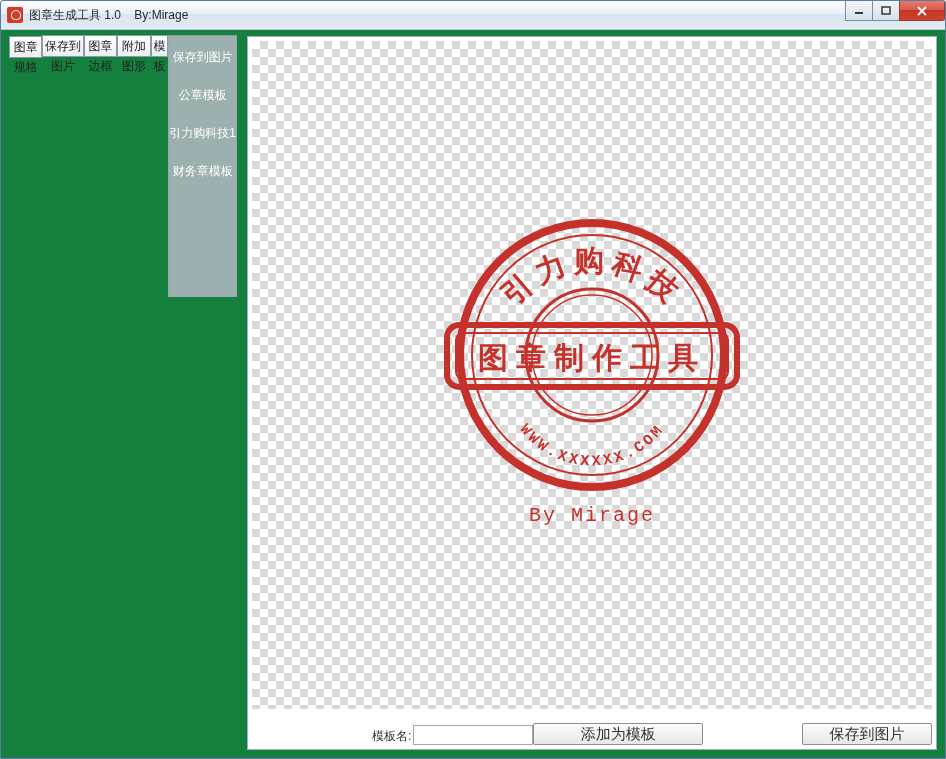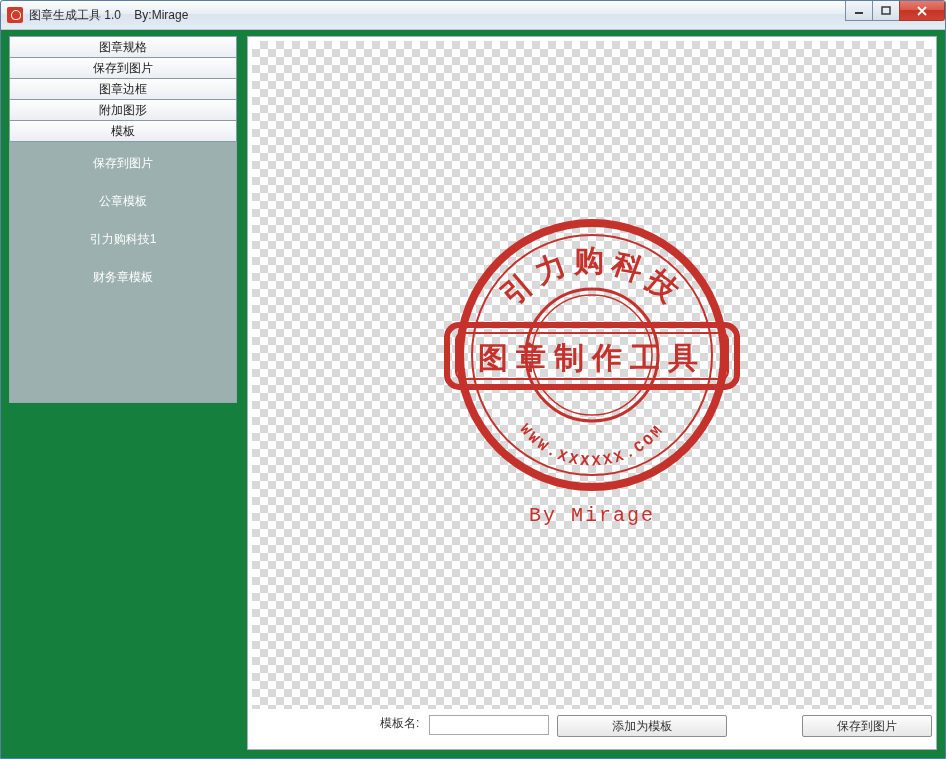--- a/index.html
+++ b/index.html
@@ -93,21 +93,21 @@
     bottom: 8px;
     display: flex;
     gap: 10px;
   }
 
   
   .left-panel {
     width: 228px;
     flex: 0 0 auto;
     display: flex;
-    flex-direction: column;
+    flex-direction: row;
   }
   .acc-btn {
     height: 22px;
     box-sizing: border-box;
     border: 1px solid #8a99aa;
     background: linear-gradient(to bottom, #fdfdfd, #ebeef2);
     text-align: center;
     line-height: 20px;
     font-size: 12px;
     color: #222;
@@ -166,23 +166,22 @@
     left: 50%;
     top: calc(50% - 10px);
     transform: translate(-50%, -50%);
   }
 
   
   .bottom-bar {
     flex: 0 0 auto;
     height: 30px;
     display: flex;
-    align-items: flex-start;
+    align-items: flex-end;
     padding-top: 6px;
-    gap: 8px;
   }
   .bottom-bar .spacer-left { width: 120px; }
   .lbl {
     font-size: 12px;
     color: #333;
     text-align: right;
     padding-right: 2px;
     white-space: nowrap;
   }
   .txt {
@@ -193,21 +192,21 @@
     background: #fff;
     padding: 0 3px;
     font-size: 12px;
     font-family: inherit;
   }
   .btn {
     height: 22px;
     border: 1px solid #8c8c8c;
     background: linear-gradient(to bottom, #fdfdfd, #e7e7e7);
     border-radius: 2px;
-    font-size: 12px;
+    font-size: 15px;
     color: #333;
     padding: 0 12px;
     line-height: 20px;
     text-align: center;
     box-sizing: border-box;
     cursor: default;
   }
   .btn.add { width: 170px; }
   .btn.save { width: 130px; }
   .flex-spacer { flex: 1 1 auto; }

